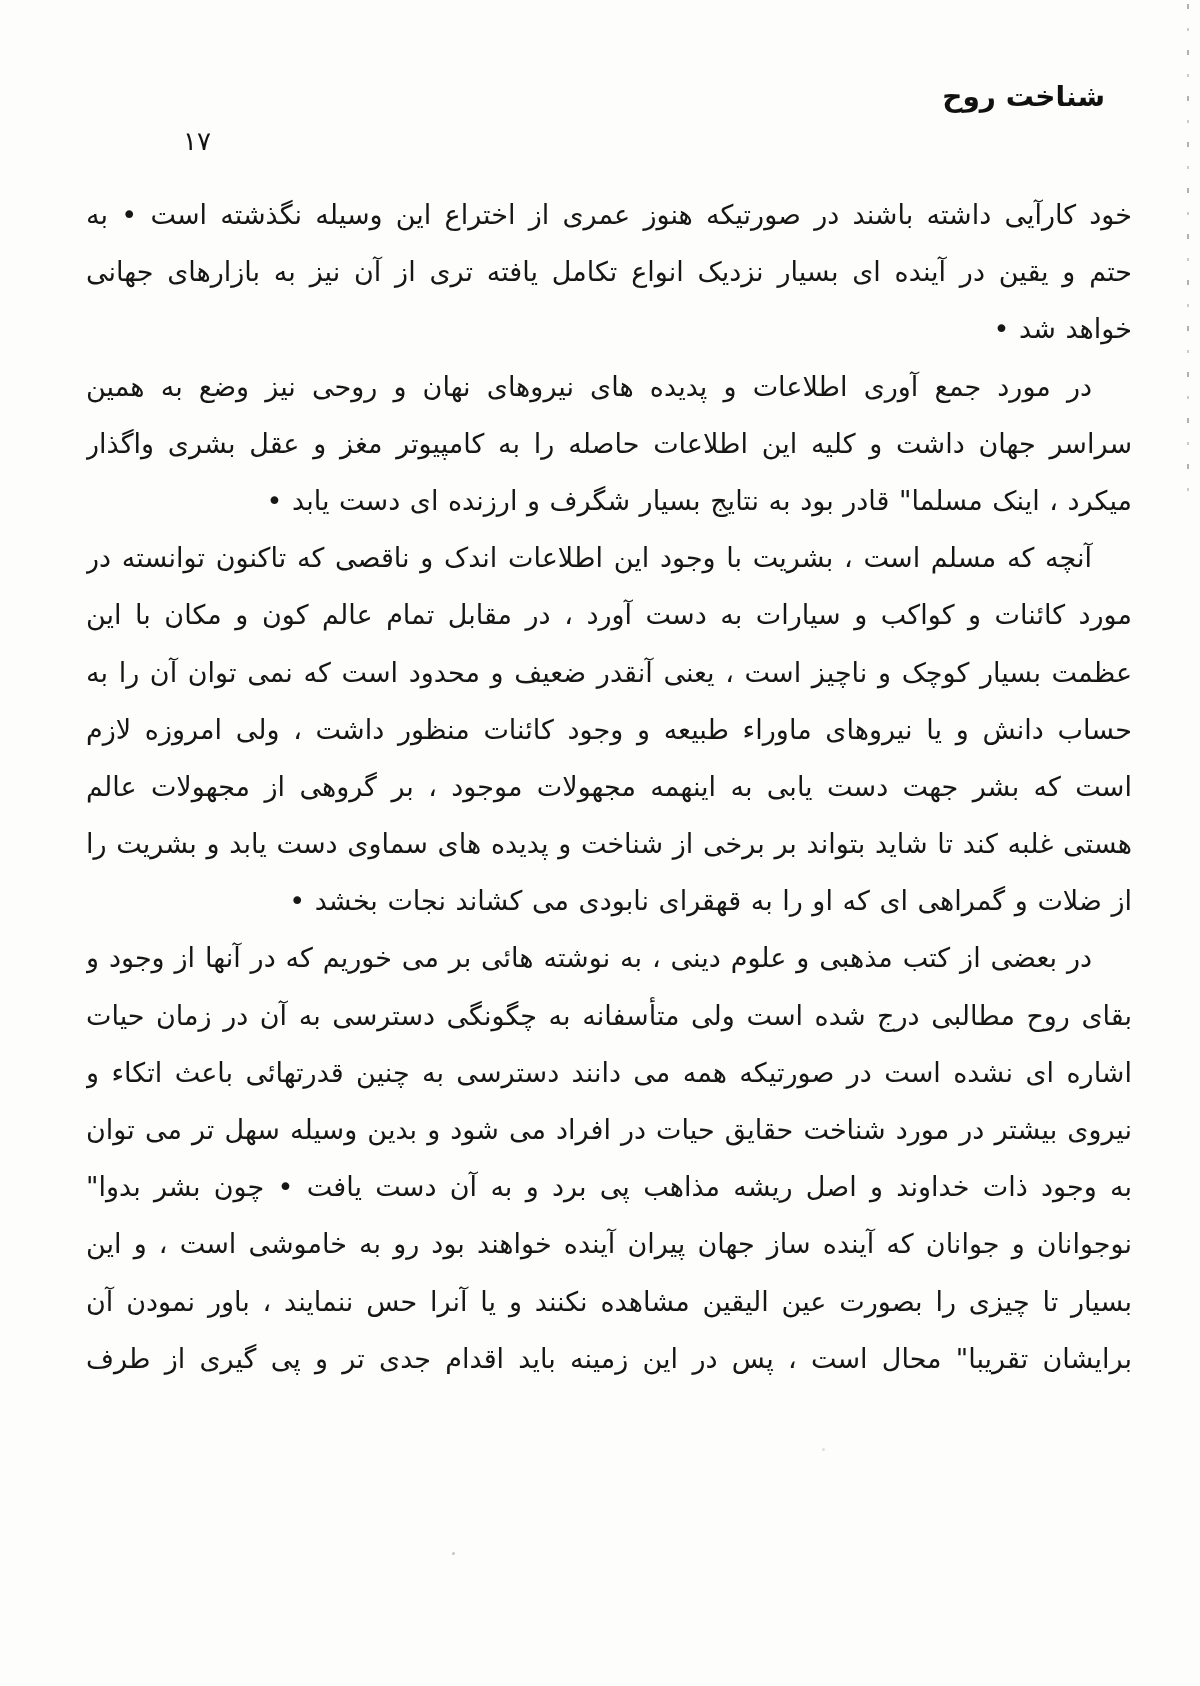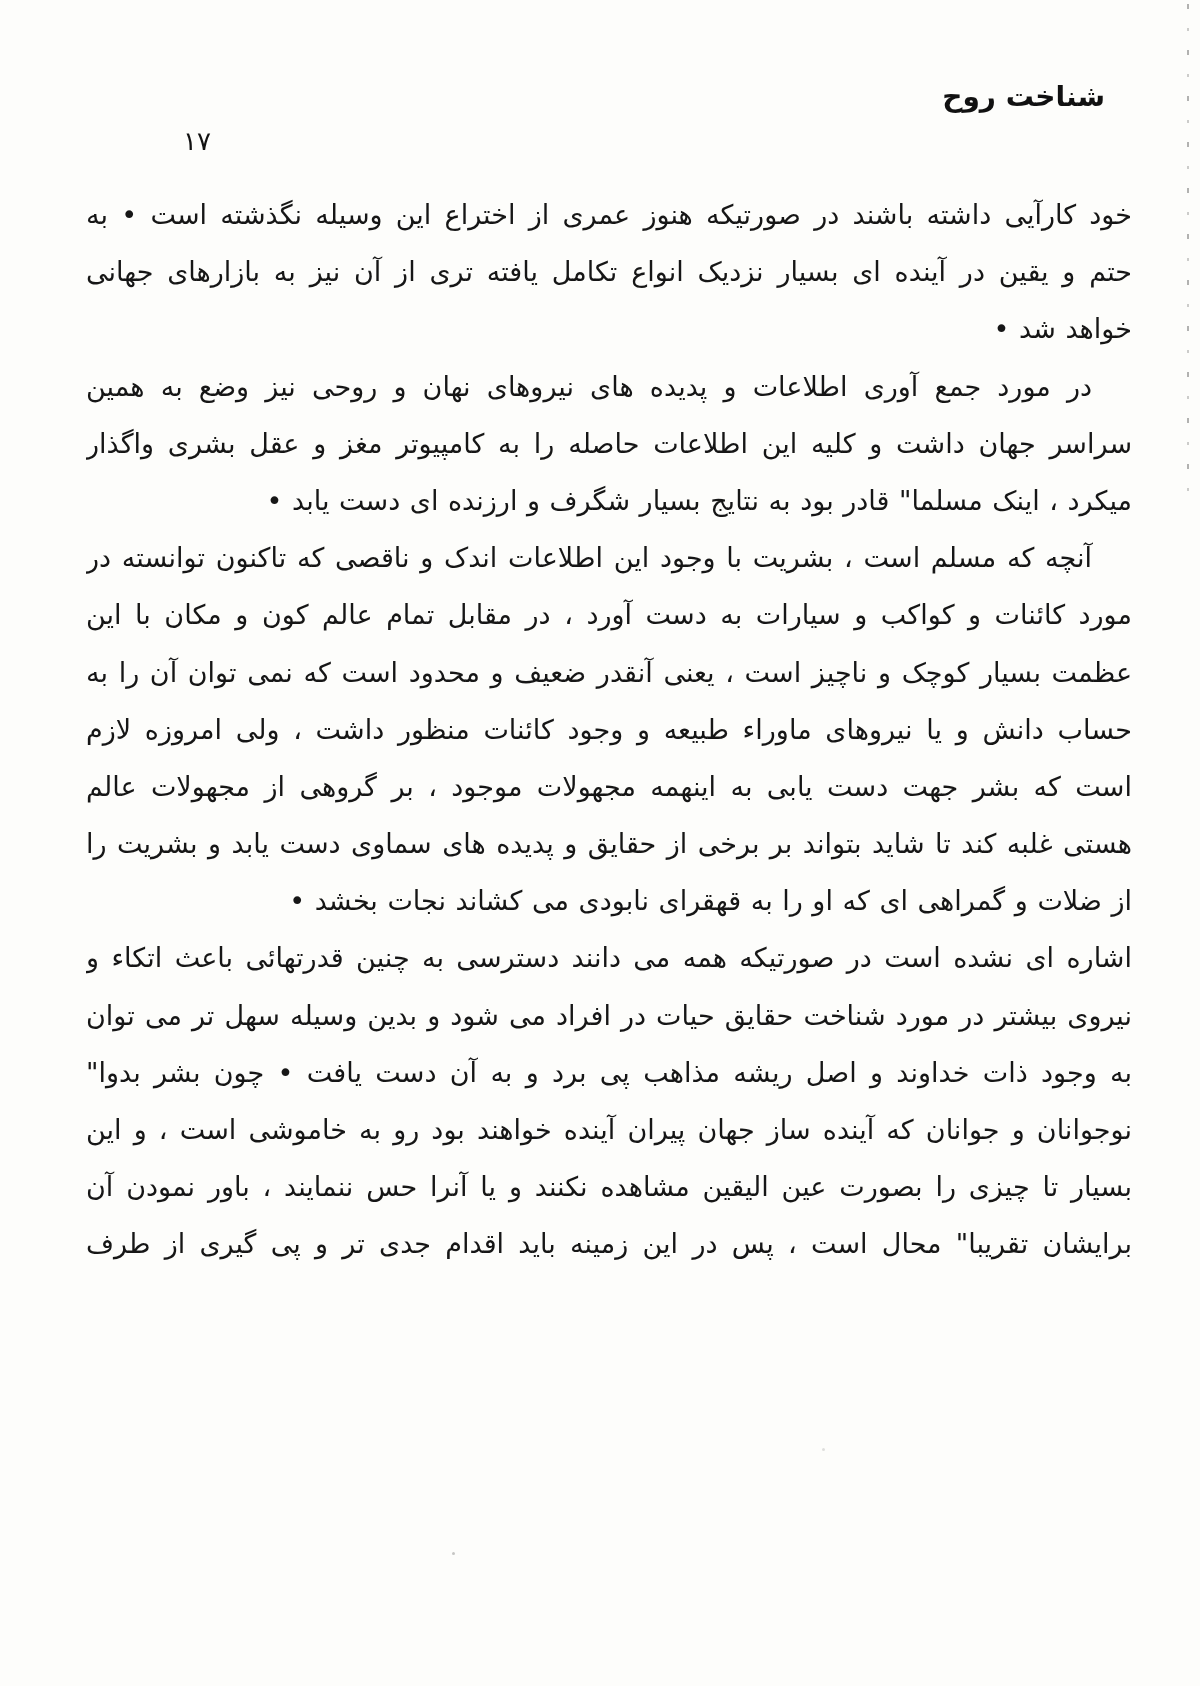--- a/index.html
+++ b/index.html
@@ -102,22 +102,24 @@
     <div class="line">حتم و یقین در آینده ای بسیار نزدیک انواع تكامل یافته تری از آن نیز به بازارهای جهانی عرضه</div>
     <div class="line end">خواهد شد •</div>
     <div class="line ind">در مورد جمع آوری اطلاعات و پدیده های نیروهای نهان و روحی نیز وضع به همین</div>
     <div class="line">سراسر جهان داشت و كلیه این اطلاعات حاصله را به كامپیوتر مغز و عقل بشری واگذار</div>
     <div class="line end">میكرد ، اینک مسلما" قادر بود به نتایج بسیار شگرف و ارزنده ای دست یابد •</div>
     <div class="line ind">آنچه كه مسلم است ، بشریت با وجود این اطلاعات اندک و ناقصی كه تاكنون توانسته در</div>
     <div class="line">مورد كائنات و كواكب و سیارات به دست آورد ، در مقابل تمام عالم كون و مكان با این</div>
     <div class="line">عظمت بسیار كوچک و ناچیز است ، یعنی آنقدر ضعیف و محدود است كه نمی توان آن را به</div>
     <div class="line">حساب دانش و یا نیروهای ماوراء طبیعه و وجود كائنات منظور داشت ، ولی امروزه لازم</div>
     <div class="line">است كه بشر جهت دست یابی به اینهمه مجهولات موجود ، بر گروهی از مجهولات عالم</div>
-    <div class="line">هستی غلبه كند تا شاید بتواند بر برخی از حقایق و پدیده های سماوی دست یابد و بشریت را</div>
+    <div class="line">هستی غلبه كند تا شاید بتواند بر برخی از شناخت و پدیده های سماوی دست یابد و بشریت را</div>
     <div class="line end">از ضلات و گمراهی ای كه او را به قهقرای نابودی می كشاند نجات بخشد •</div>
+    <div class="line ind">در بعضی از كتب مذهبی و علوم دینی ، به نوشته هائی بر می خوریم كه در آنها از وجود و</div>
+    <div class="line">بقای روح مطالبی درج شده است ولی متأسفانه به چگونگی دسترسی به آن در زمان حیات</div>
     <div class="line">اشاره ای نشده است در صورتیكه همه می دانند دسترسی به چنین قدرتهائی باعث اتكاء و</div>
     <div class="line">نیروی بیشتر در مورد شناخت حقایق حیات در افراد می شود و بدین وسیله سهل تر می توان</div>
     <div class="line">به وجود ذات خداوند و اصل ریشه مذاهب پی برد و به آن دست یافت • چون بشر بدوا"</div>
     <div class="line">نوجوانان و جوانان كه آینده ساز جهان پیران آینده خواهند بود رو به خاموشی است ، و این</div>
     <div class="line">بسیار تا چیزی را بصورت عین الیقین مشاهده نكنند و یا آنرا حس ننمایند ، باور نمودن آن</div>
     <div class="line">برایشان تقریبا" محال است ، پس در این زمینه باید اقدام جدی تر و پی گیری از طرف</div>
   </div>
 
   <div class="edge-marks"></div>
   <div class="speck speck-1"></div>

